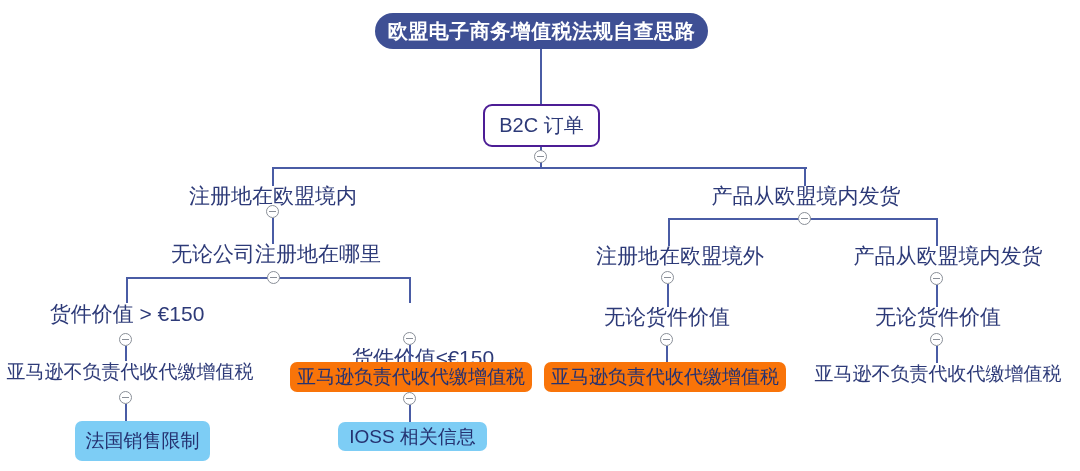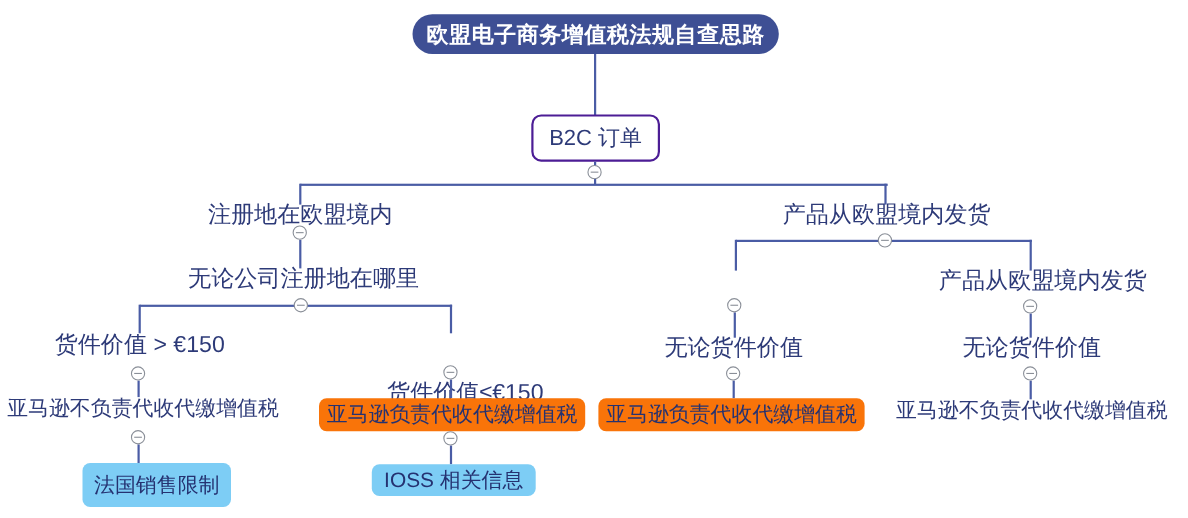--- a/index.html
+++ b/index.html
@@ -89,20 +89,21 @@
   <div class="minus" style="left:403px;top:392px;"></div>
   <div class="vline" style="left:409px;top:405px;height:17px;"></div>
   <div class="cyan-box" style="left:338px;top:422px;width:149px;height:29px;text-align:center;">IOSS 相关信息</div>
 
   <div class="label" style="left:806px;top:185px;">产品从欧盟境内发货</div>
   <div class="minus" style="left:798px;top:212px;"></div>
   <div class="hline" style="left:669px;top:218px;width:269px;"></div>
   <div class="vline" style="left:668px;top:218px;height:28px;"></div>
   <div class="vline" style="left:936px;top:218px;height:28px;"></div>
 
+  <div class="label" style="left:680px;top:245px;">注册地在欧盟境外</div>
   <div class="minus" style="left:661px;top:271px;"></div>
   <div class="vline" style="left:667px;top:284px;height:23px;"></div>
   <div class="label" style="left:667px;top:306px;">无论货件价值</div>
   <div class="minus" style="left:660px;top:333px;"></div>
   <div class="vline" style="left:666px;top:346px;height:16px;"></div>
   <div class="orange-box" style="left:544px;top:362px;width:242px;">亚马逊负责代收代缴增值税</div>
 
   <div class="label" style="left:948px;top:245px;">产品从欧盟境内发货</div>
   <div class="minus" style="left:930px;top:272px;"></div>
   <div class="vline" style="left:936px;top:285px;height:22px;"></div>

